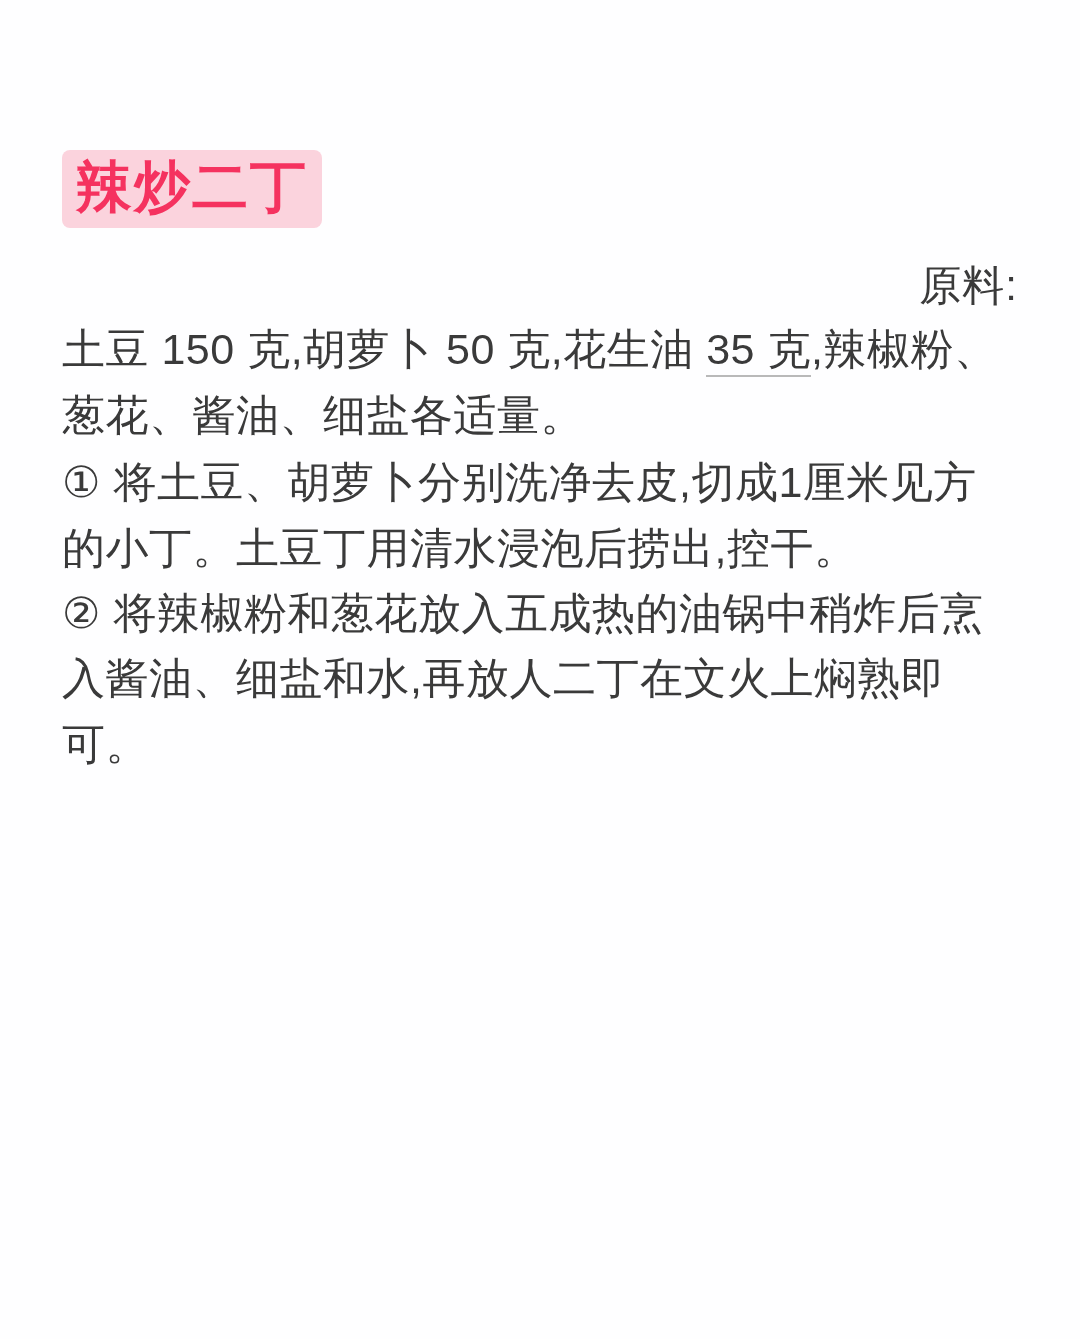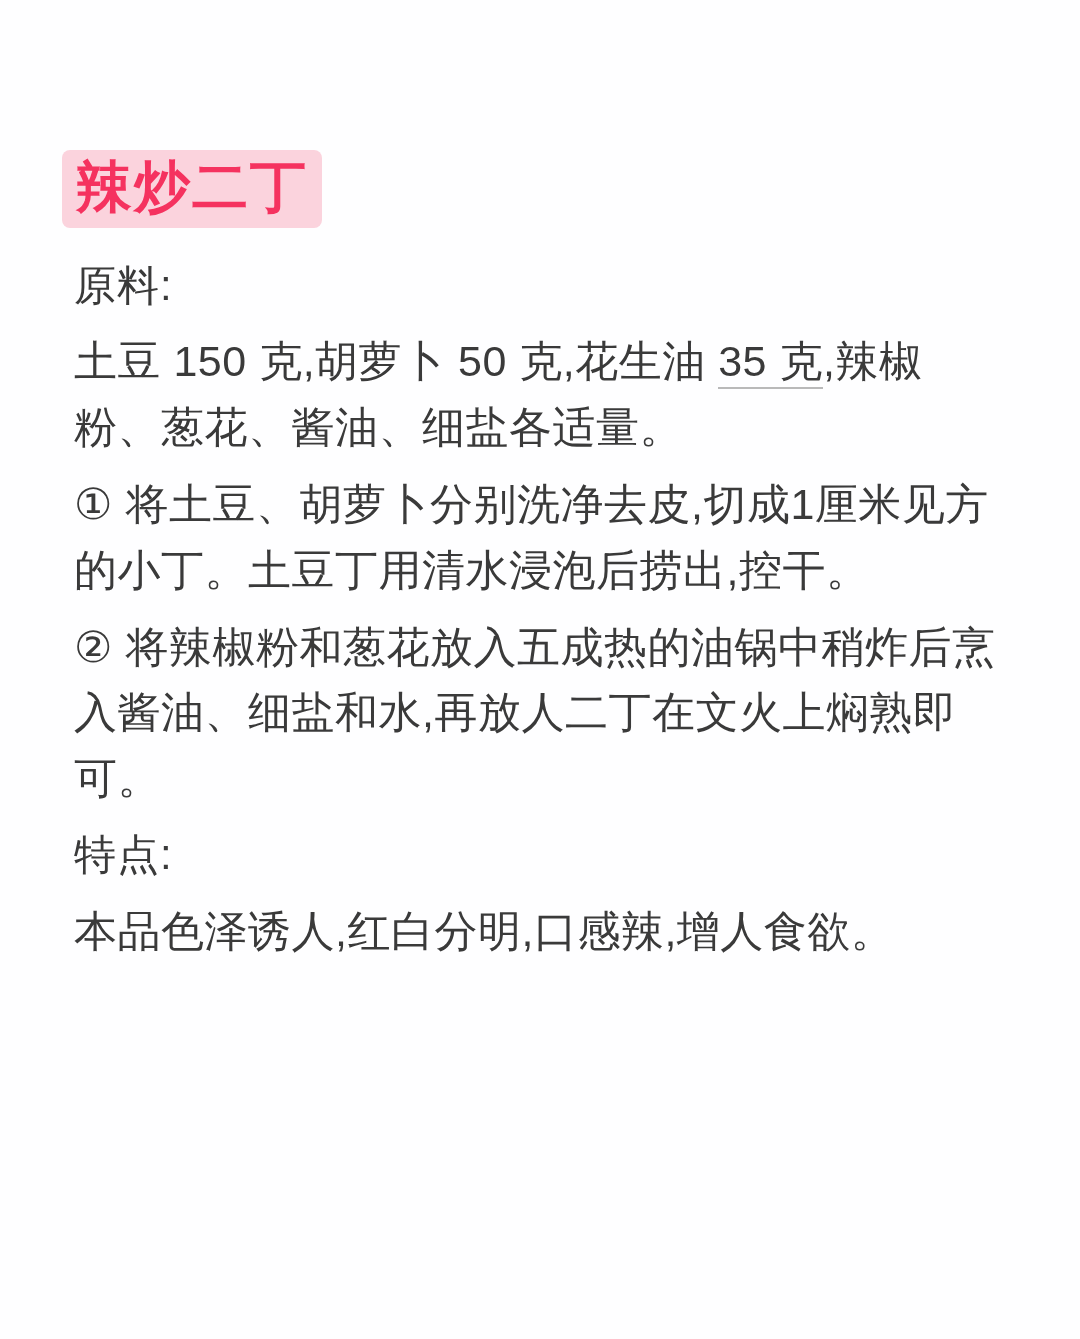--- a/index.html
+++ b/index.html
@@ -35,26 +35,27 @@
     padding: 6px 14px 10px 14px;
     border-radius: 8px;
     line-height: 1.1;
   }
   .section-label {
     font-size: 42px;
     line-height: 1.52;
     color: #3a3a3a;
     margin: 8px 0 0 12px;
     letter-spacing: 1px;
+    text-align: right;
   }
   .para {
     font-size: 43px;
     line-height: 1.52;
     color: #3a3a3a;
-    margin: 12px;
+    margin: 0;
     letter-spacing: 0.5px;
   }
   .underline-frag {
     border-bottom: 2px solid #b9b9b9;
     padding-bottom: 2px;
   }
   .block {
     margin-bottom: 2px;
   }
 </style>
@@ -70,18 +71,14 @@
   <div class="block">
     <p class="section-label">原料:</p>
     <p class="para"><span>土豆 150 克,胡萝卜 50 克,花生油 </span><span class="underline-frag">35 克</span><span>,辣椒粉、葱花、酱油、细盐各适量。</span></p>
   </div>
 
   <div class="block">
     <p class="para">① 将土豆、胡萝卜分别洗净去皮,切成1厘米见方的小丁。土豆丁用清水浸泡后捞出,控干。</p>
     <p class="para">② 将辣椒粉和葱花放入五成热的油锅中稍炸后烹入酱油、细盐和水,再放人二丁在文火上焖熟即可。</p>
   </div>
 
-  <div class="block">
-    <p class="section-label">特点:</p>
-    <p class="para">本品色泽诱人,红白分明,口感辣,增人食欲。</p>
-  </div>
 
 </div>
 
 </body></html>

